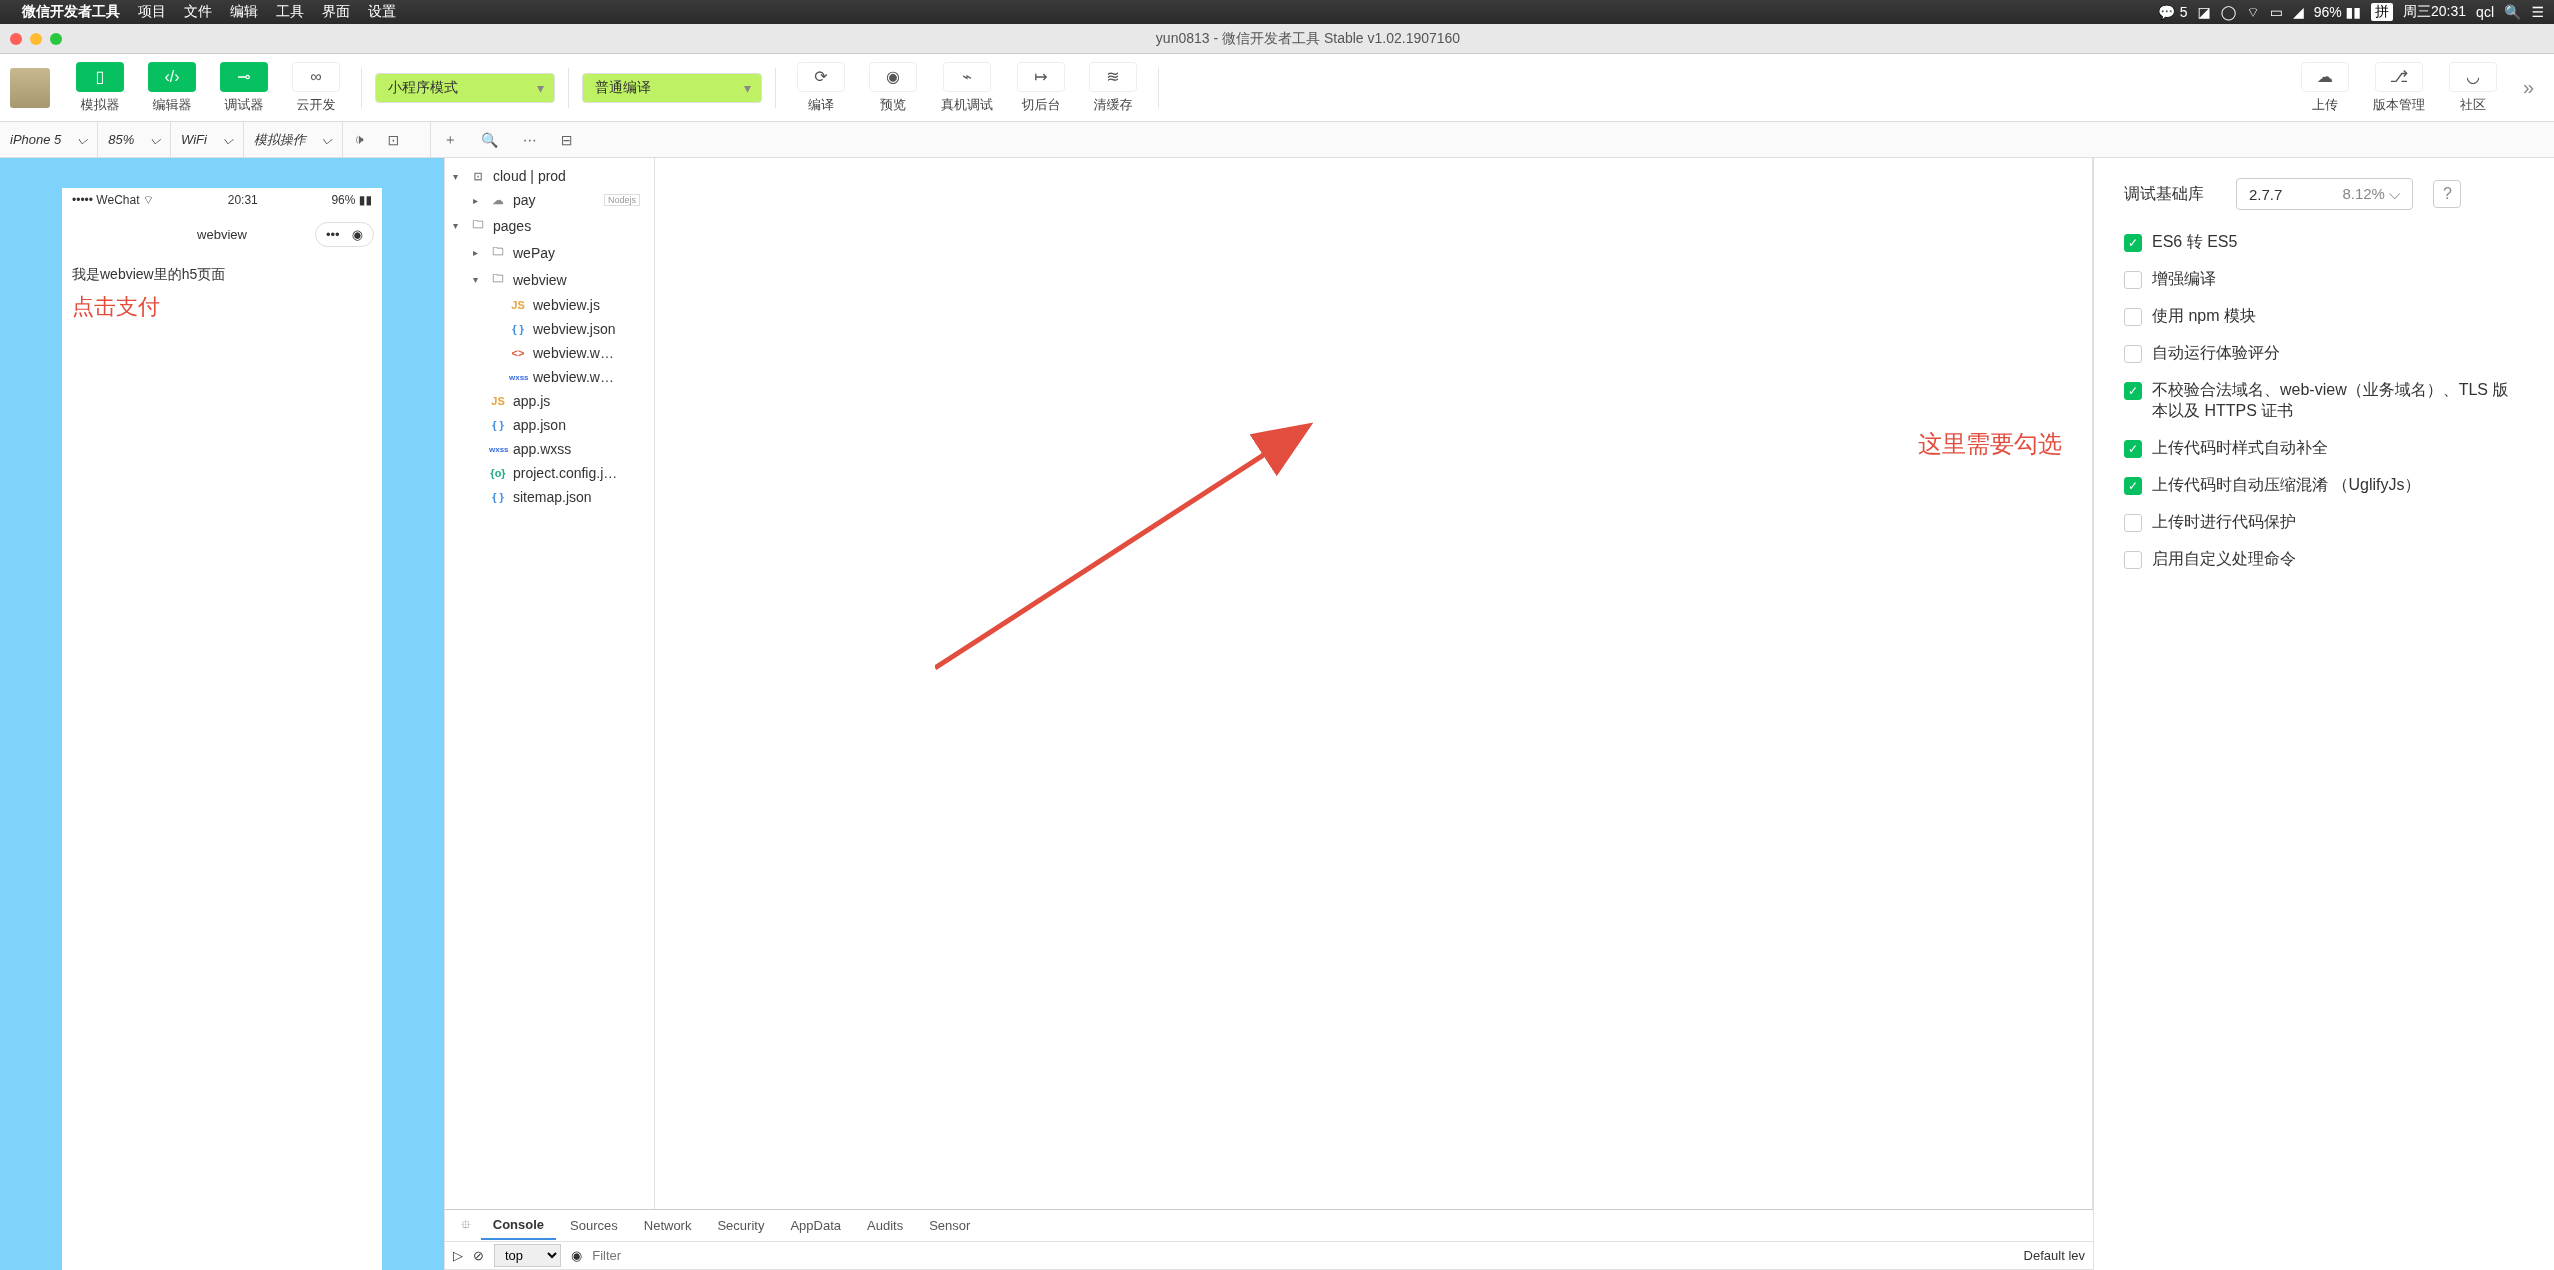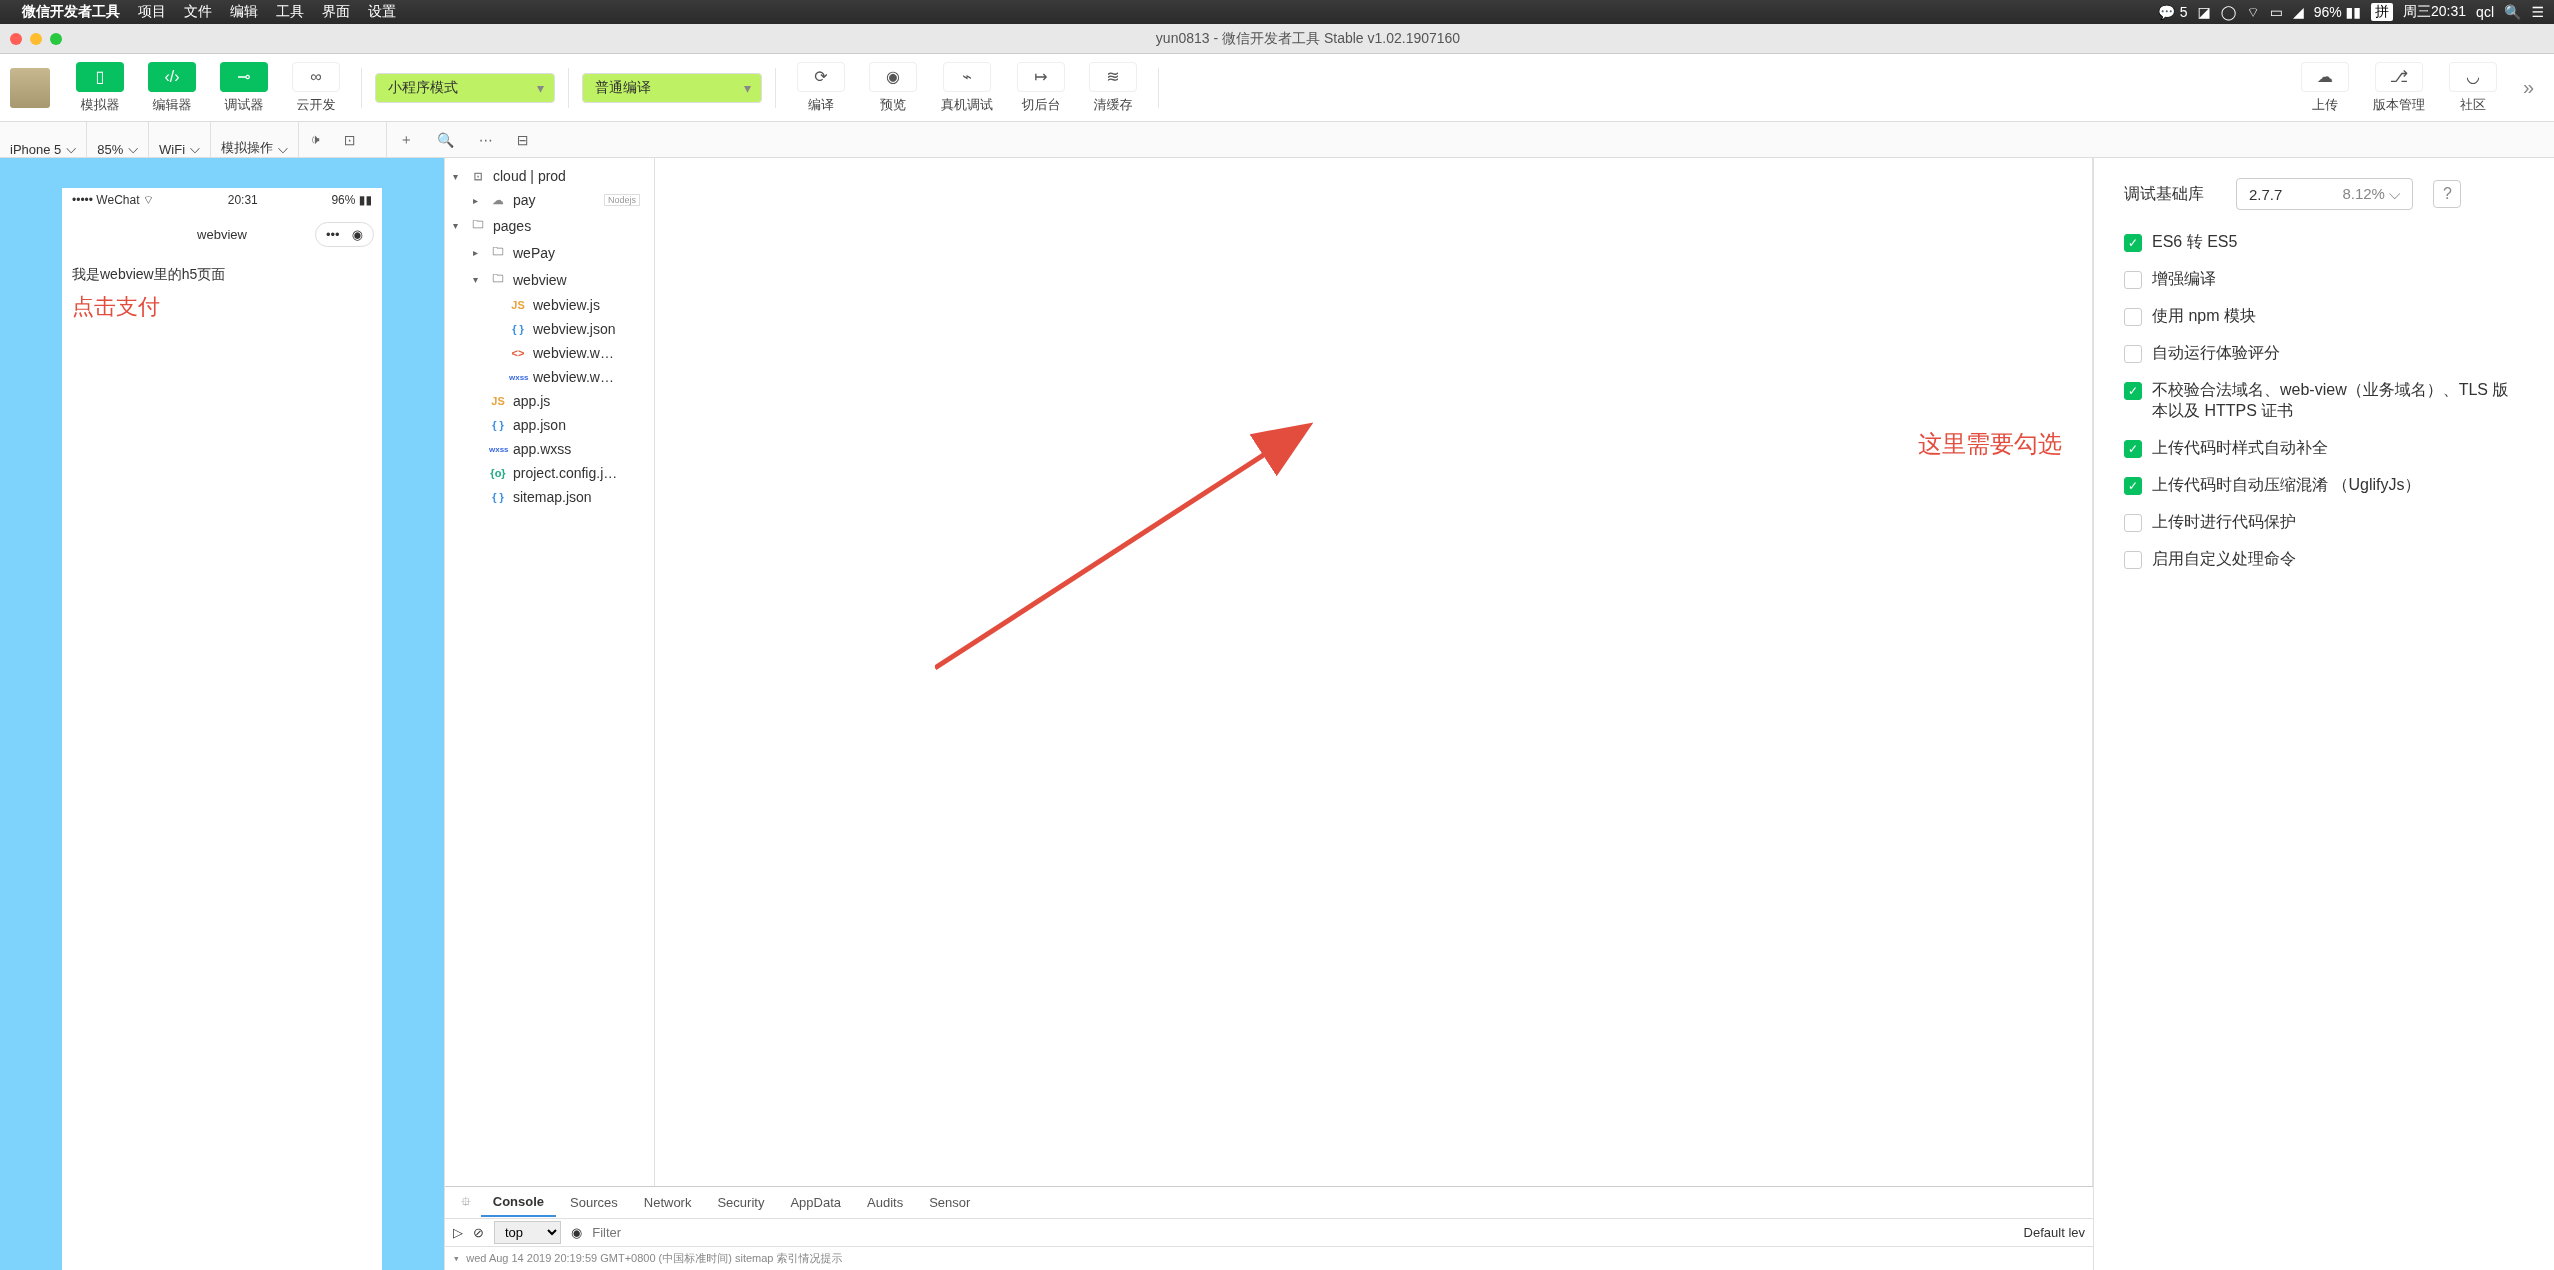--- a/index.html
+++ b/index.html
@@ -27,21 +27,21 @@
 .tb-btn .icon-box { width: 48px; height: 30px; border-radius: 4px; display: flex; align-items: center; justify-content: center; font-size: 16px; color: #fff; }
 .tb-btn .icon-box.green { background: #07c160; }
 .tb-btn .icon-box.white { background: #fff; color: #555; border: 1px solid #eee; }
 .tb-sep { width: 1px; height: 40px; background: #e5e5e5; margin: 0 5px; }
 .tb-select { height: 30px; border: 1px solid #ddd; border-radius: 4px; padding: 0 30px 0 12px; background: #bef264; display: flex; align-items: center; font-size: 14px; position: relative; min-width: 180px; }
 .tb-select::after { content: "▾"; position: absolute; right: 10px; color: #888; }
 .tb-more { margin-left: auto; font-size: 20px; color: #888; padding: 0 10px; cursor: pointer; }
 
 
 .subtoolbar { height: 36px; background: #fafafa; display: flex; align-items: center; border-bottom: 1px solid #ddd; font-size: 13px; }
-.sub-sel { padding: 0 10px; display: flex; align-items: flex-end; gap: 5px; border-right: 1px solid #e0e0e0; height: 100%; }
+.sub-sel { padding: 0 10px; display: flex; align-items: center; gap: 16px; border-right: 1px solid #e0e0e0; height: 100%; font-style: italic; }
 .sub-icon { padding: 0 12px; color: #666; cursor: pointer; font-size: 14px; }
 
 
 .main { display: flex; height: calc(100vh - 158px); min-height: 612px; background: #fff; }
 
 
 .simulator { width: 445px; background: #7dd3fc; display: flex; justify-content: center; padding-top: 30px; border-right: 1px solid #e0e0e0; }
 .phone { width: 320px; background: #fff; }
 .phone-status { height: 24px; display: flex; align-items: center; justify-content: space-between; padding: 0 10px; font-size: 12px; }
 .phone-nav { height: 44px; display: flex; align-items: center; justify-content: center; position: relative; }
@@ -341,21 +341,20 @@
         <span class="dt-tab">Sensor</span>
       </div>
       <div class="dt-filter">
         <span>▷</span>
         <span>⊘</span>
         <select style="border:1px solid #ccc;padding:2px 20px 2px 6px"><option>top</option></select>
         <span>◉</span>
         <input placeholder="Filter" style="">
         <span>Default lev</span>
       </div>
-      <div class="dt-log">▾ <span>wed Aug 14 2019 20:19:59 GMT+0800 (中国标准时间) sitemap 索引情况提示</span></div>
     </div>
   </div>
 
   <div class="rightpanel">
     <div class="rp-body">
       <div class="rp-row">
         <span class="rp-label">调试基础库</span>
         <div class="rp-select">
           <span>2.7.7</span>
           <span style="color:#888"><span>8.12%</span> ⌵</span>

